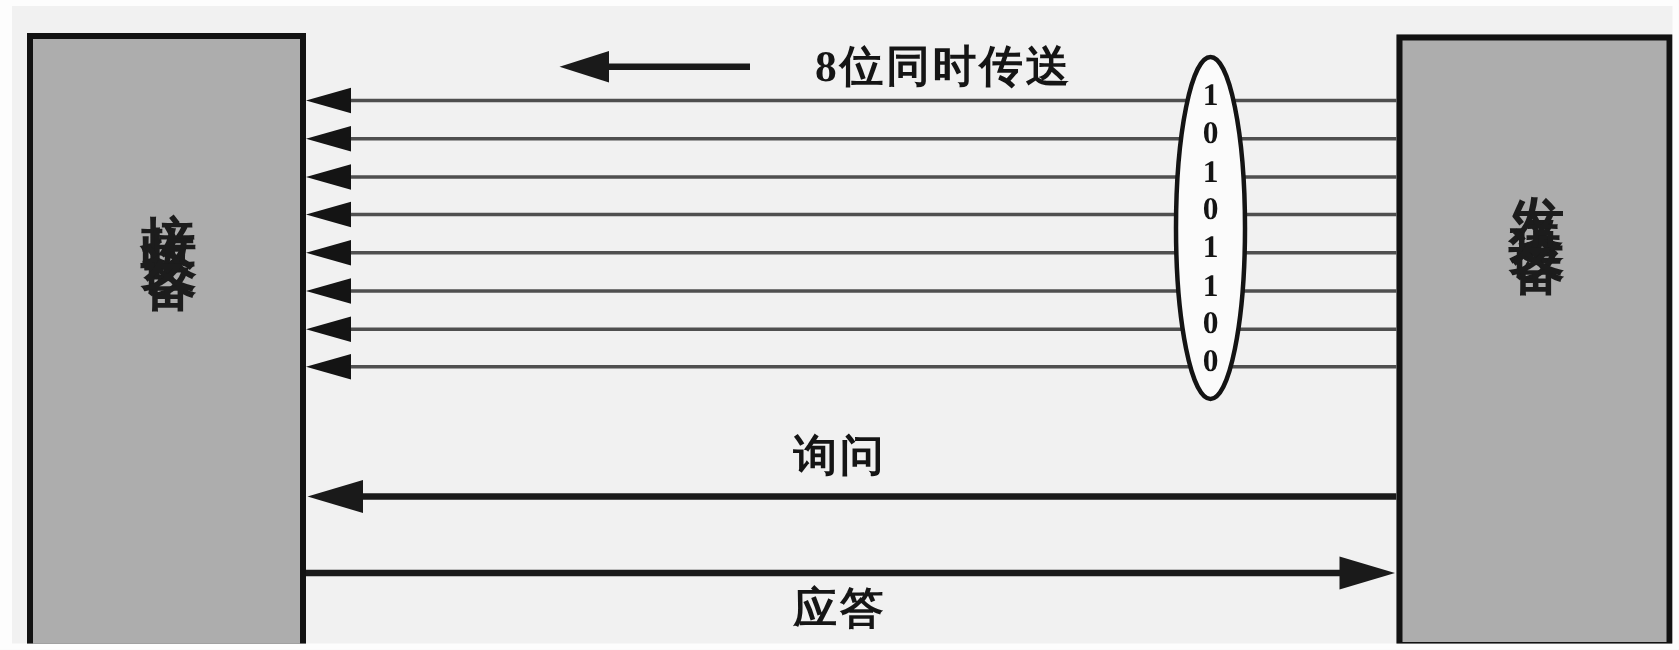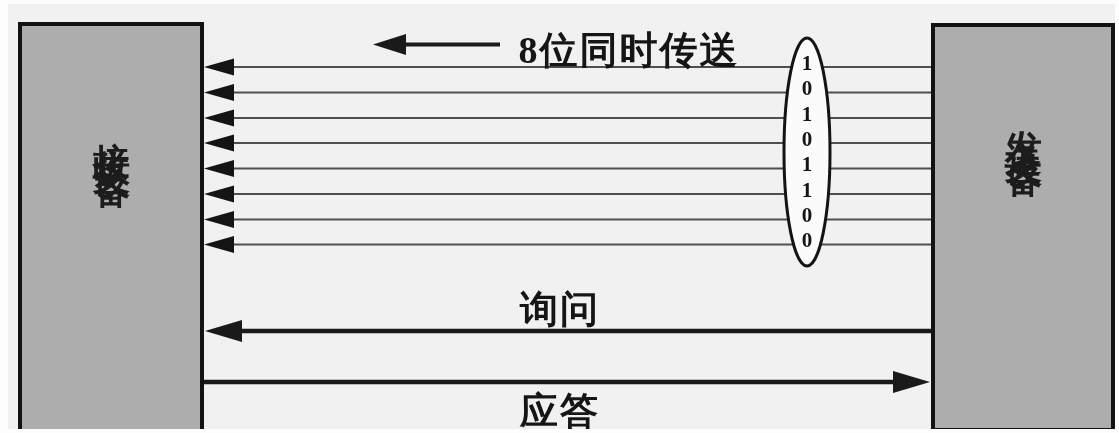--- a/index.html
+++ b/index.html
@@ -44,21 +44,21 @@
     font-size: 37px;
     font-weight: 600;
     color: #1c1c1c;
     white-space: nowrap;
   }
   .device-box.left  .device-label { top: 86px; }
   .device-box.right .device-label { top: 74px; }
   .flow-label {
     position: absolute;
     color: #151515;
-    font-size: 38px;
+    font-size: 29px;
     font-weight: 600;
     text-align: center;
     letter-spacing: 2px;
     white-space: nowrap;
   }
   .flow-label.parallel { left: 494px; top: 21px;  width: 254px; }
   .flow-label.inquiry  { left: 452px; top: 280px; width: 200px; }
   .flow-label.response { left: 452px; top: 382px; width: 200px; }
   .bit-digit {
     position: absolute;

